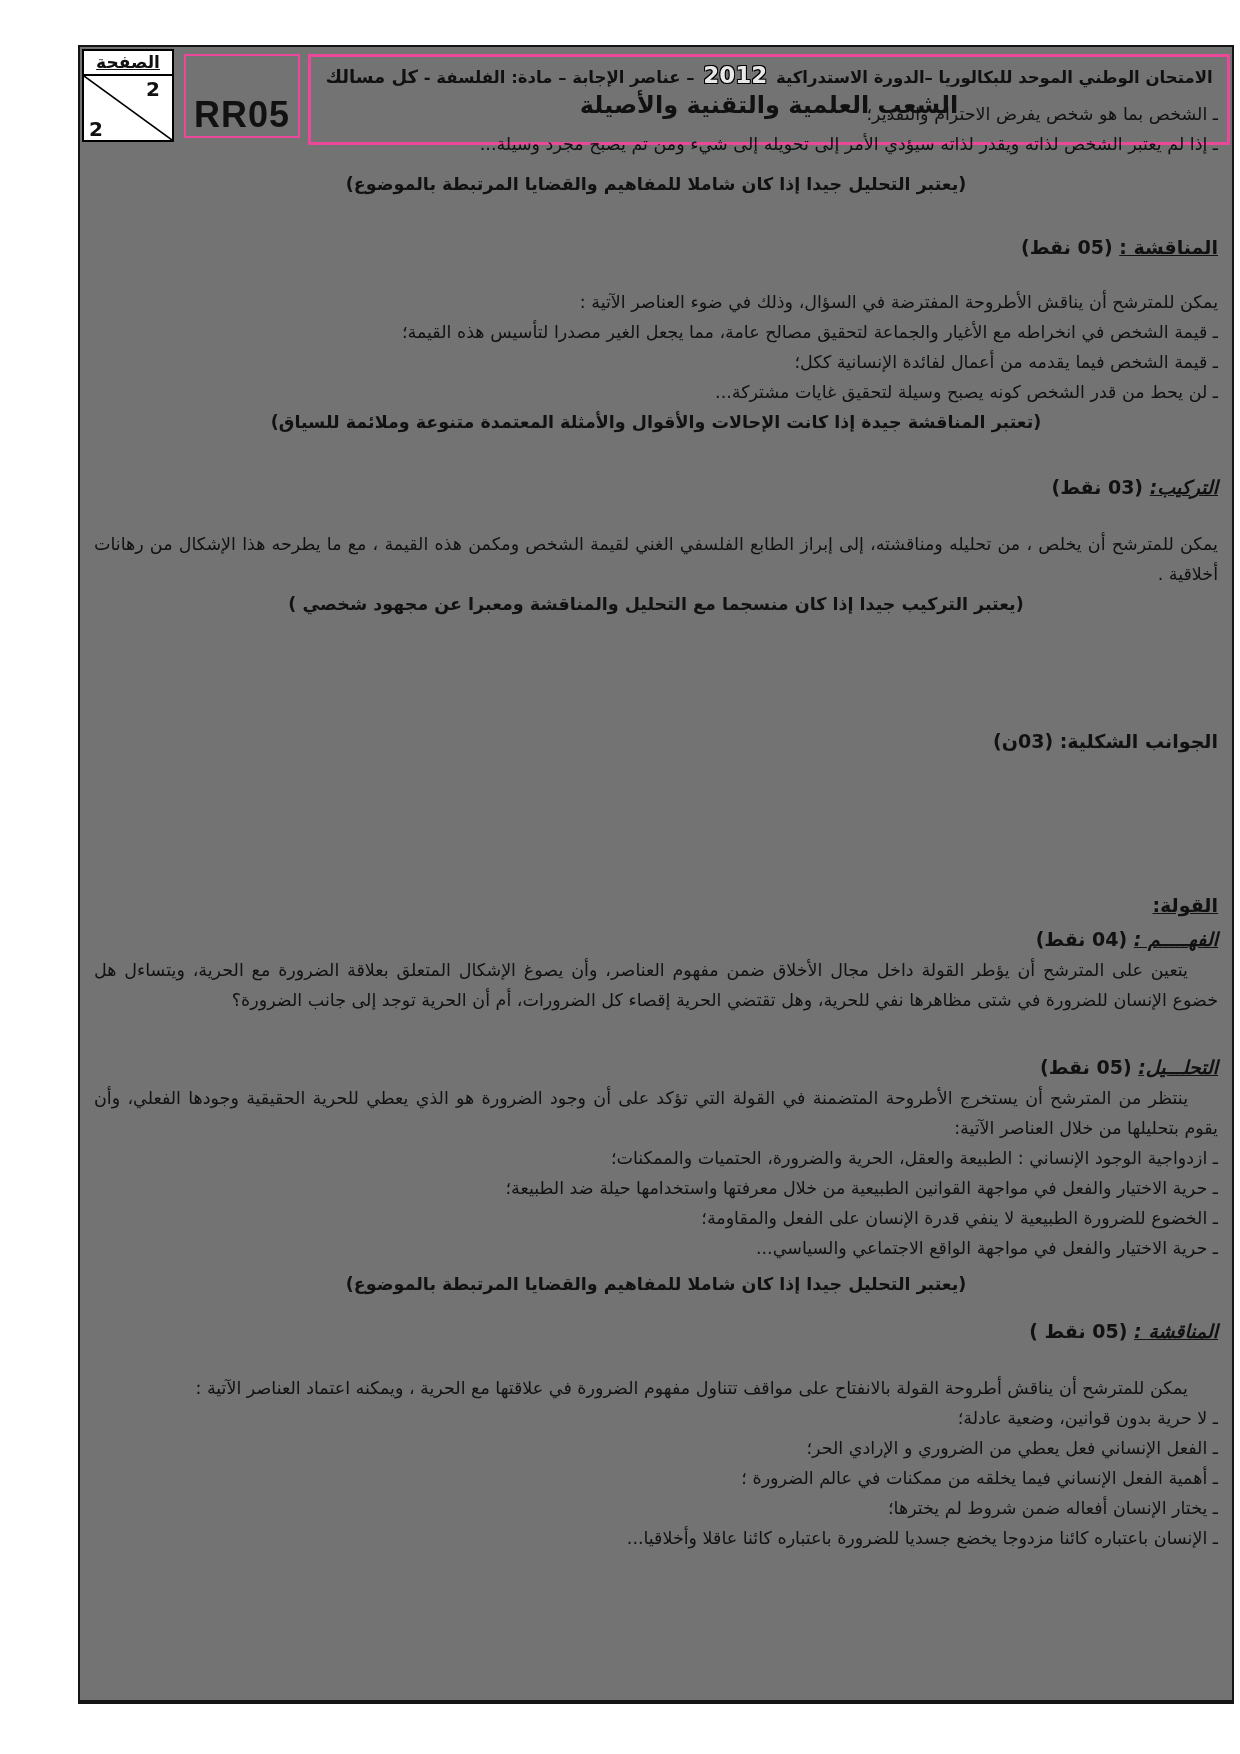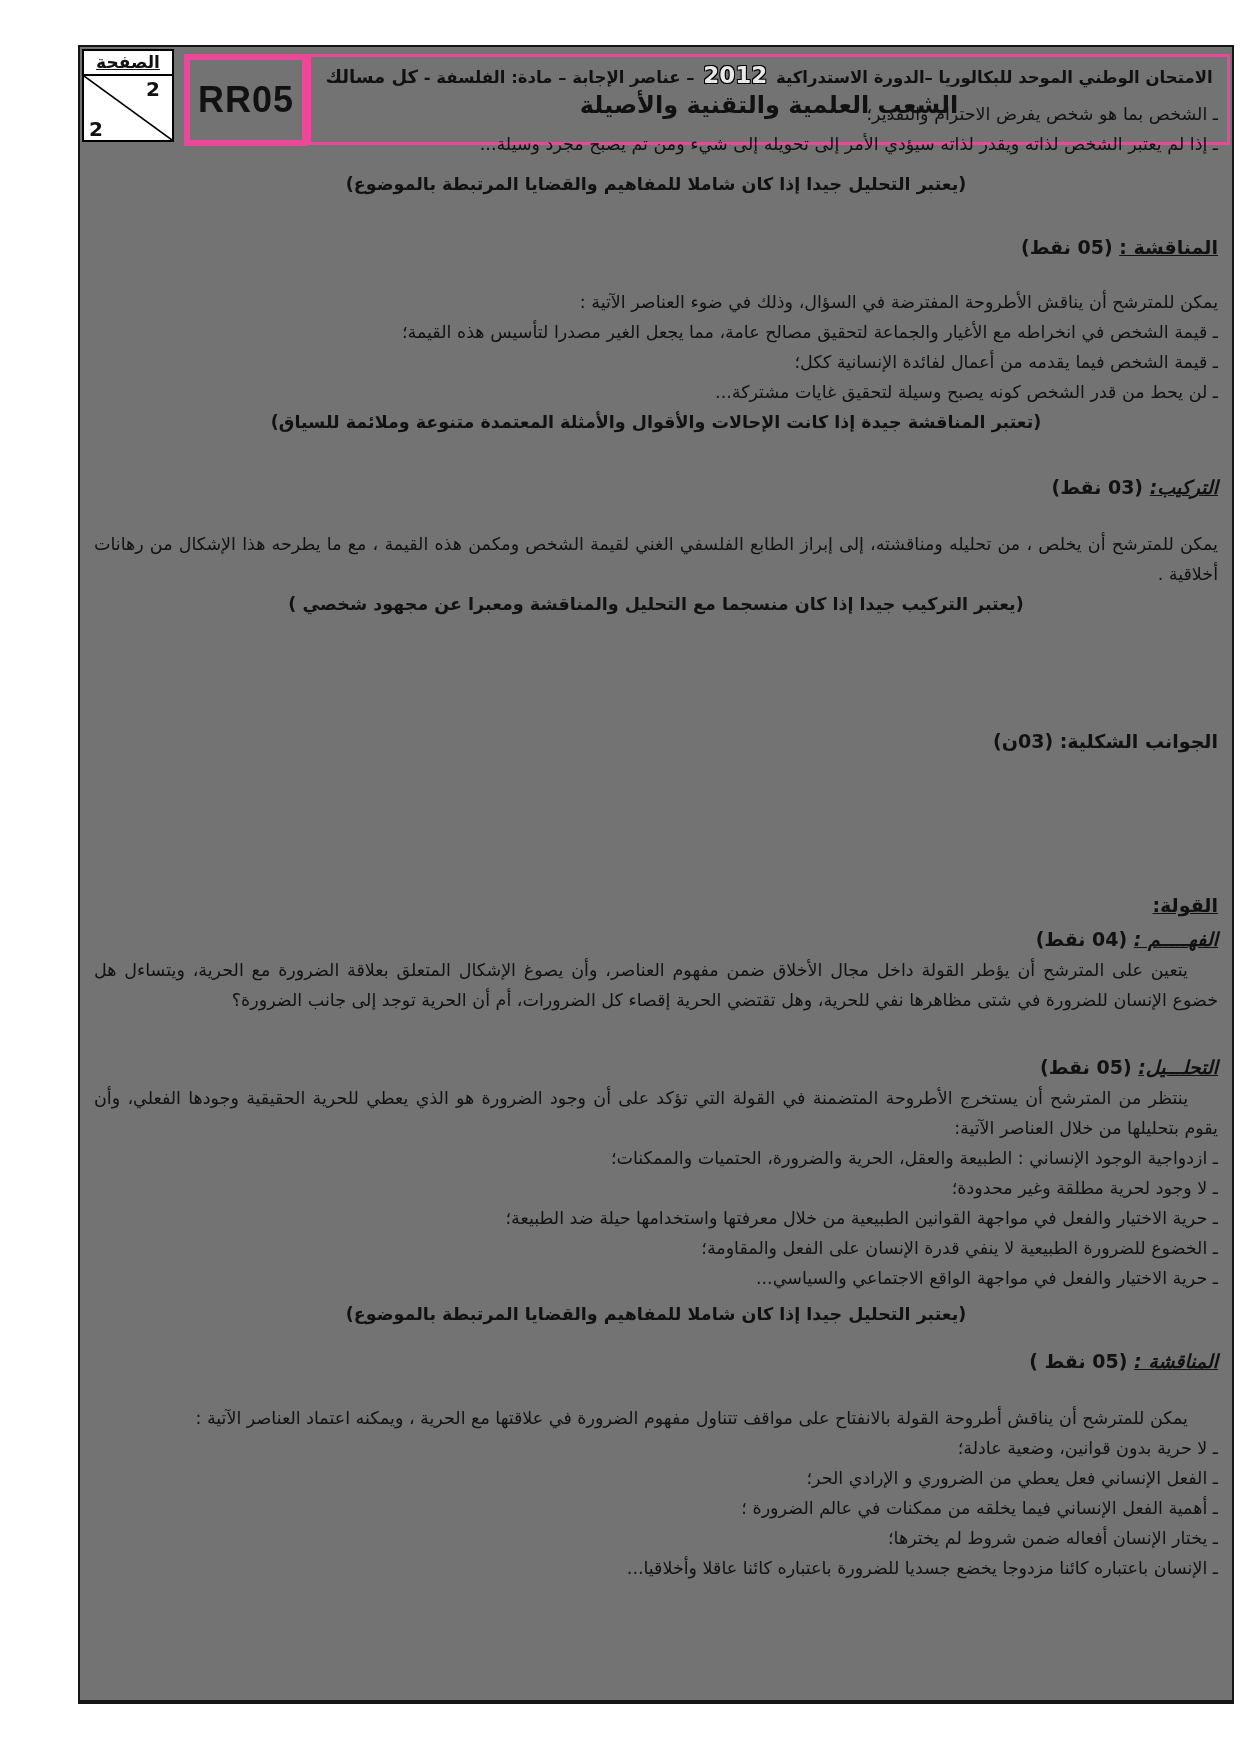--- a/index.html
+++ b/index.html
@@ -20,21 +20,21 @@
   .page-label{
     display:block;border-bottom:2px solid #000;text-align:center;
     font-weight:bold;font-size:17px;text-decoration:underline;padding:1px 2px 2px;
   }
   .page-diag{position:relative;height:64px;}
   .page-diag svg{position:absolute;left:0;top:0;width:100%;height:100%;}
   .pg-cur{position:absolute;right:12px;top:1px;font-weight:bold;font-size:20px;}
   .pg-tot{position:absolute;left:5px;bottom:-1px;font-weight:bold;font-size:20px;}
   .code-box{
     position:absolute;left:104px;top:7px;width:112px;height:80px;
-    border:6px solid #ec4899;display:flex;align-items:center;justify-content:center;
+    border:2px solid #ec4899;display:flex;align-items:flex-end;justify-content:center;
     font-family:"Liberation Sans",sans-serif;font-weight:bold;font-size:36px;letter-spacing:1px;
   }
   .title-box{
     position:absolute;left:228px;top:7px;right:2px;height:80px;
     border:3px solid #ec4899;direction:rtl;text-align:center;padding:5px 10px 0;
     overflow:hidden;
   }
   .title-l1{font-size:16.5px;font-weight:bold;white-space:nowrap;}
   .title-year{
     font-size:23px;font-weight:bold;letter-spacing:2px;color:#e8e8e8;padding:0 3px;
@@ -125,21 +125,20 @@
     <div class="heading it mt-h5">
       <span class="hw">الفهـــــم :</span><span class="pts"> (04 نقط)</span>
     </div>
     <div class="para indent">يتعين على المترشح أن يؤطر القولة داخل مجال الأخلاق  ضمن مفهوم العناصر، وأن يصوغ الإشكال  المتعلق بعلاقة الضرورة مع الحرية، ويتساءل  هل خضوع  الإنسان للضرورة في شتى مظاهرها  نفي للحرية، وهل تقتضي الحرية إقصاء كل الضرورات، أم أن الحرية توجد إلى جانب الضرورة؟</div>
 
     <div class="heading it mt-h6">
       <span class="hw">التحلـــيل:</span><span class="pts"> (05 نقط)</span>
     </div>
     <div class="para indent">ينتظر من المترشح أن يستخرج الأطروحة المتضمنة في القولة التي تؤكد على أن وجود الضرورة هو الذي يعطي للحرية الحقيقية وجودها الفعلي، وأن يقوم بتحليلها من خلال العناصر الآتية:</div>
     <div class="para">ـ  ازدواجية الوجود الإنساني : الطبيعة والعقل، الحرية والضرورة، الحتميات والممكنات؛</div>
-    <div class="para">ـ  لا وجود لحرية مطلقة وغير محدودة؛</div>
     <div class="para">ـ  حرية الاختيار  والفعل في مواجهة  القوانين  الطبيعية من خلال معرفتها واستخدامها حيلة ضد الطبيعة؛</div>
     <div class="para">ـ  الخضوع للضرورة الطبيعية لا ينفي  قدرة الإنسان على الفعل والمقاومة؛</div>
     <div class="para">ـ حرية الاختيار والفعل في مواجهة الواقع الاجتماعي والسياسي...</div>
     <div class="note mt-note4">(يعتبر التحليل جيدا إذا كان شاملا للمفاهيم والقضايا المرتبطة بالموضوع)</div>
 
     <div class="heading it mt-h7">
       <span class="hw">المناقشة :</span><span class="pts"> (05 نقط )</span>
     </div>
     <div class="para indent mt-p5">يمكن للمترشح أن يناقش أطروحة القولة بالانفتاح على مواقف تتناول مفهوم الضرورة في علاقتها مع الحرية ، ويمكنه اعتماد العناصر الآتية :</div>
     <div class="para">ـ لا حرية بدون قوانين، وضعية عادلة؛</div>

